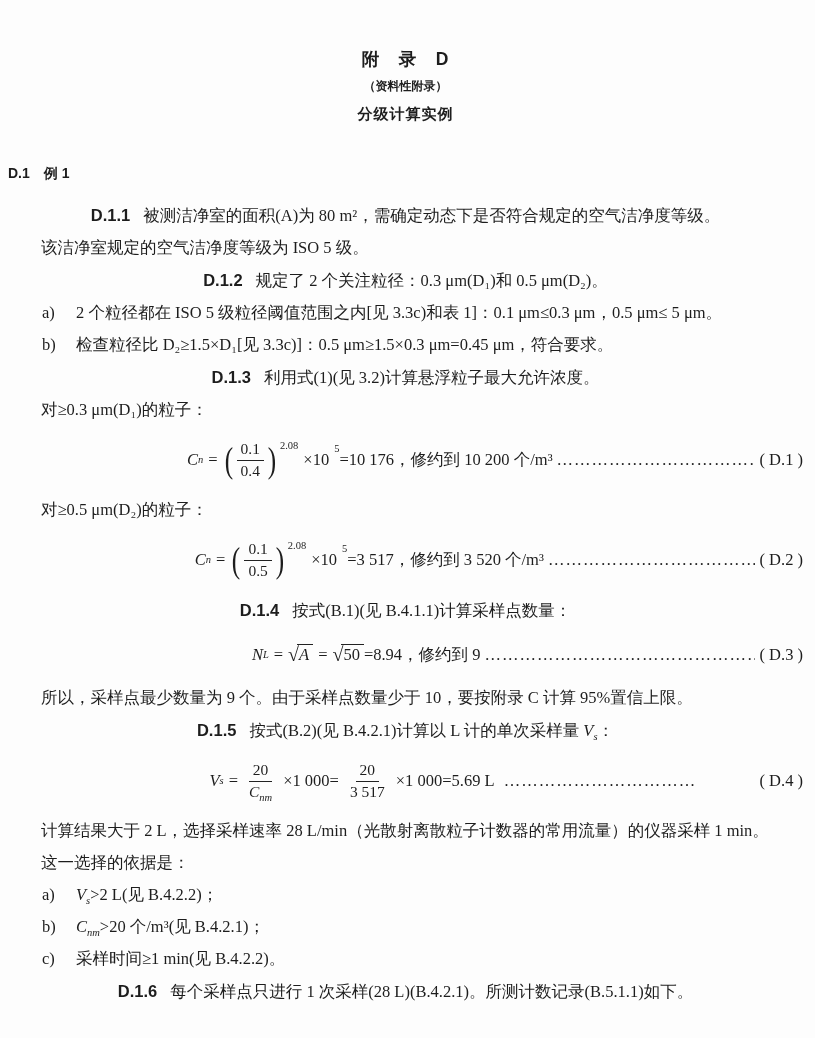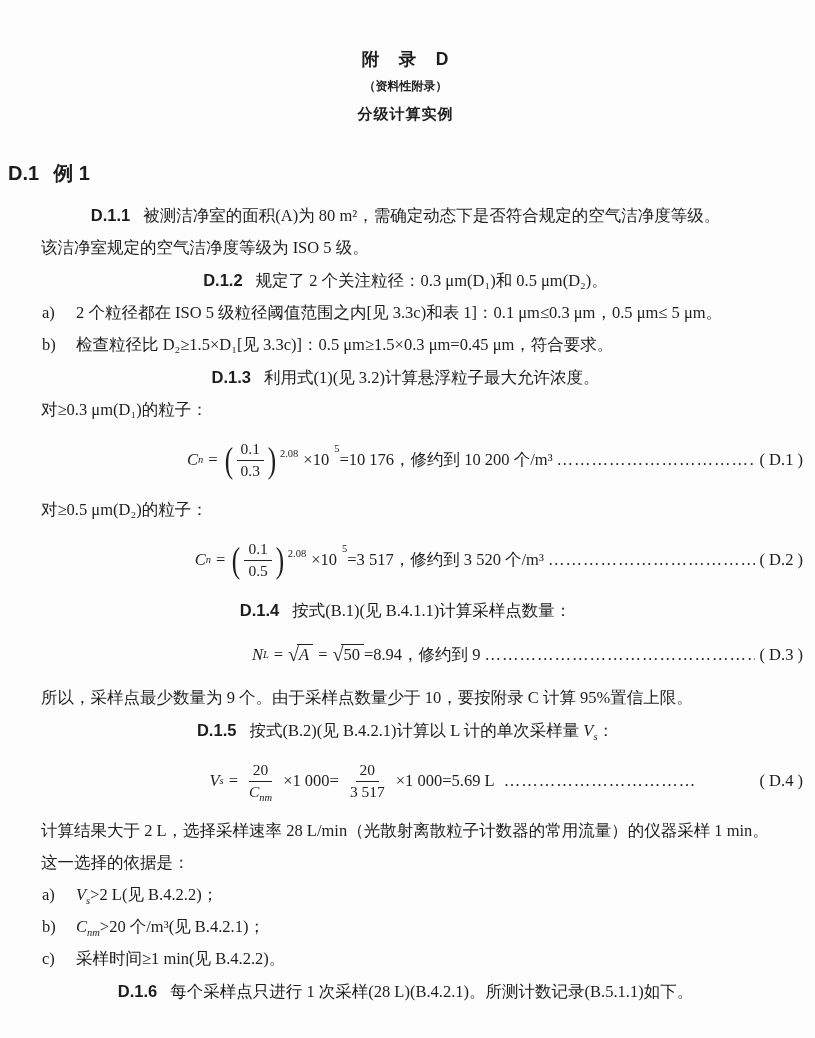--- a/index.html
+++ b/index.html
@@ -14,41 +14,41 @@
   .page{padding:8px 12px 0 8px;position:relative;}
 
   
   .doc-title{text-align:center;font-family:"Liberation Sans","DejaVu Sans",sans-serif;font-weight:bold;margin-top:38px;}
   .doc-title .t1{font-size:17.5px;line-height:27px;letter-spacing:1px;}
   .doc-title .t2{font-size:12px;line-height:27px;}
   .doc-title .t3{font-size:15px;line-height:27px;letter-spacing:1px;}
 
   
   .h1{margin-top:34px;font-family:"Liberation Sans","DejaVu Sans",sans-serif;
-      font-weight:bold;font-size:20px;line-height:24px;}
+      font-weight:bold;font-size:14px;line-height:24px;}
   .h1 .sp{display:inline-block;width:14px;}
   p{margin:0;line-height:32px;}
   .clause{line-height:32px;text-align:center;}
   .clause-num{font-family:"Liberation Sans","DejaVu Sans",sans-serif;font-weight:bold;margin-right:13px;}
   .mt{margin-top:14px;}
   .indent{text-indent:2em;}
 
   
   .li{display:flex;line-height:32px;}
   .li-label{flex:none;width:34px;margin-left:34px;}
   .li-body{flex:1;}
 
   
   .formula{display:flex;align-items:center;margin:9px 0;}
   .formula.tall{min-height:50px;}
   .f-spacer{flex:0.9;}
   .equation{display:inline-flex;align-items:center;white-space:nowrap;}
   .var{font-style:italic;}
   sub{font-size:10.5px;font-style:italic;line-height:0;}
-  .exp{font-size:10.5px;align-self:flex-start;margin-top:10px;margin-left:2px;line-height:1;}
+  .exp{font-size:10.5px;align-self:flex-start;margin-top:2px;margin-left:2px;line-height:1;}
   .exp10{font-size:10.5px;align-self:flex-start;margin-top:5px;line-height:1;font-style:normal;}
   .paren{font-size:36px;font-weight:300;line-height:0.85;transform:scaleX(0.7);}
   .frac{display:inline-flex;flex-direction:column;align-items:center;font-size:15.5px;line-height:1.3;margin:0 2px;}
   .fnum{padding:0 4px;border-bottom:1.4px solid #222;}
   .fden{padding:0 4px;}
   .op{margin:0 5px;font-style:normal;}
   .rad{font-size:20px;margin-right:-2px;font-style:normal;}
   .radicand{border-top:1.4px solid #222;padding:0 4px 0 2px;}
   .leader{flex:1;overflow:hidden;white-space:nowrap;margin:0 4px;letter-spacing:1px;}
   .eq-label{white-space:nowrap;}
@@ -92,21 +92,21 @@
 
   <div class="formula tall">
     <span class="f-spacer"></span>
     <span class="equation">
       <span class="var">C</span>
         <sub>n</sub>
       <span class="op">=</span>
       <span class="paren">(</span>
       <span class="frac">
         <span class="fnum">0.1</span>
-        <span class="fden">0.3</span>
+        <span class="fden">0.4</span>
       </span>
       <span class="paren">)</span>
       <span class="exp">2.08</span>
       <span class="op">×10</span>
         <span class="exp10">5</span>
       <span>=10 176，修约到 10 200 个/m³</span>
     </span>
     <span class="leader">………………………………</span>
     <span class="eq-label">( D.1 )</span>
   </div>

